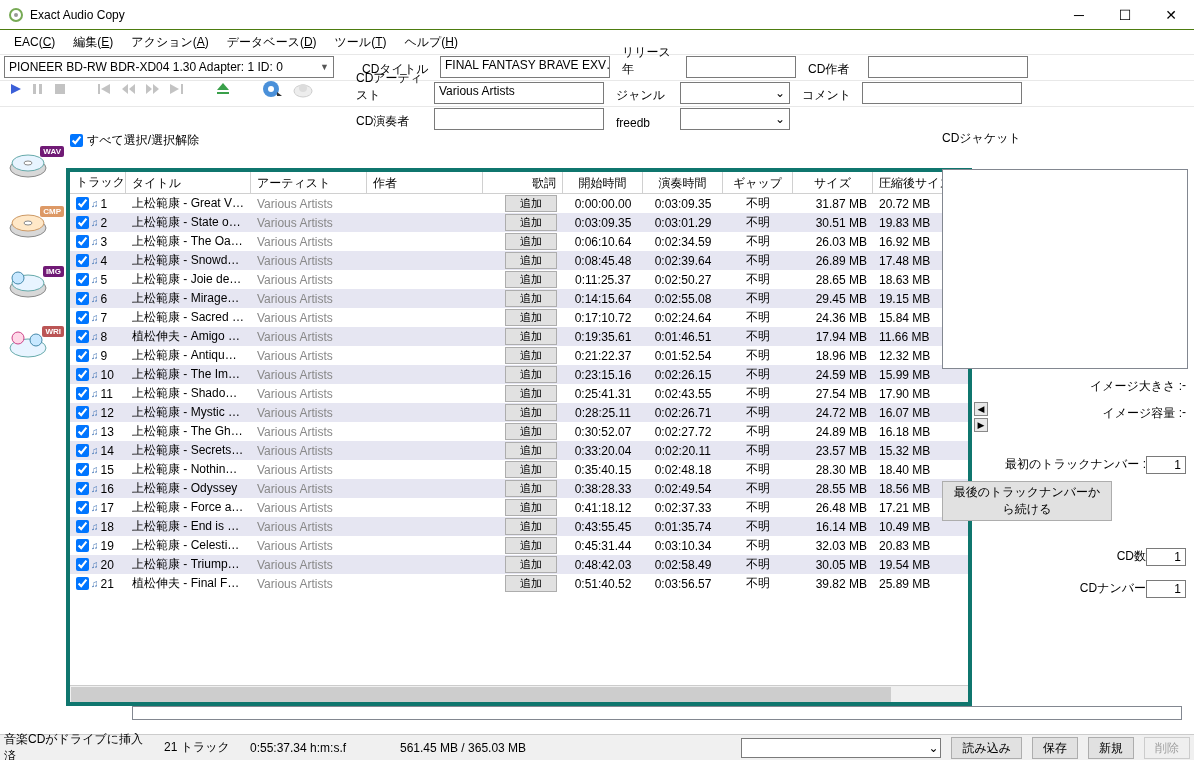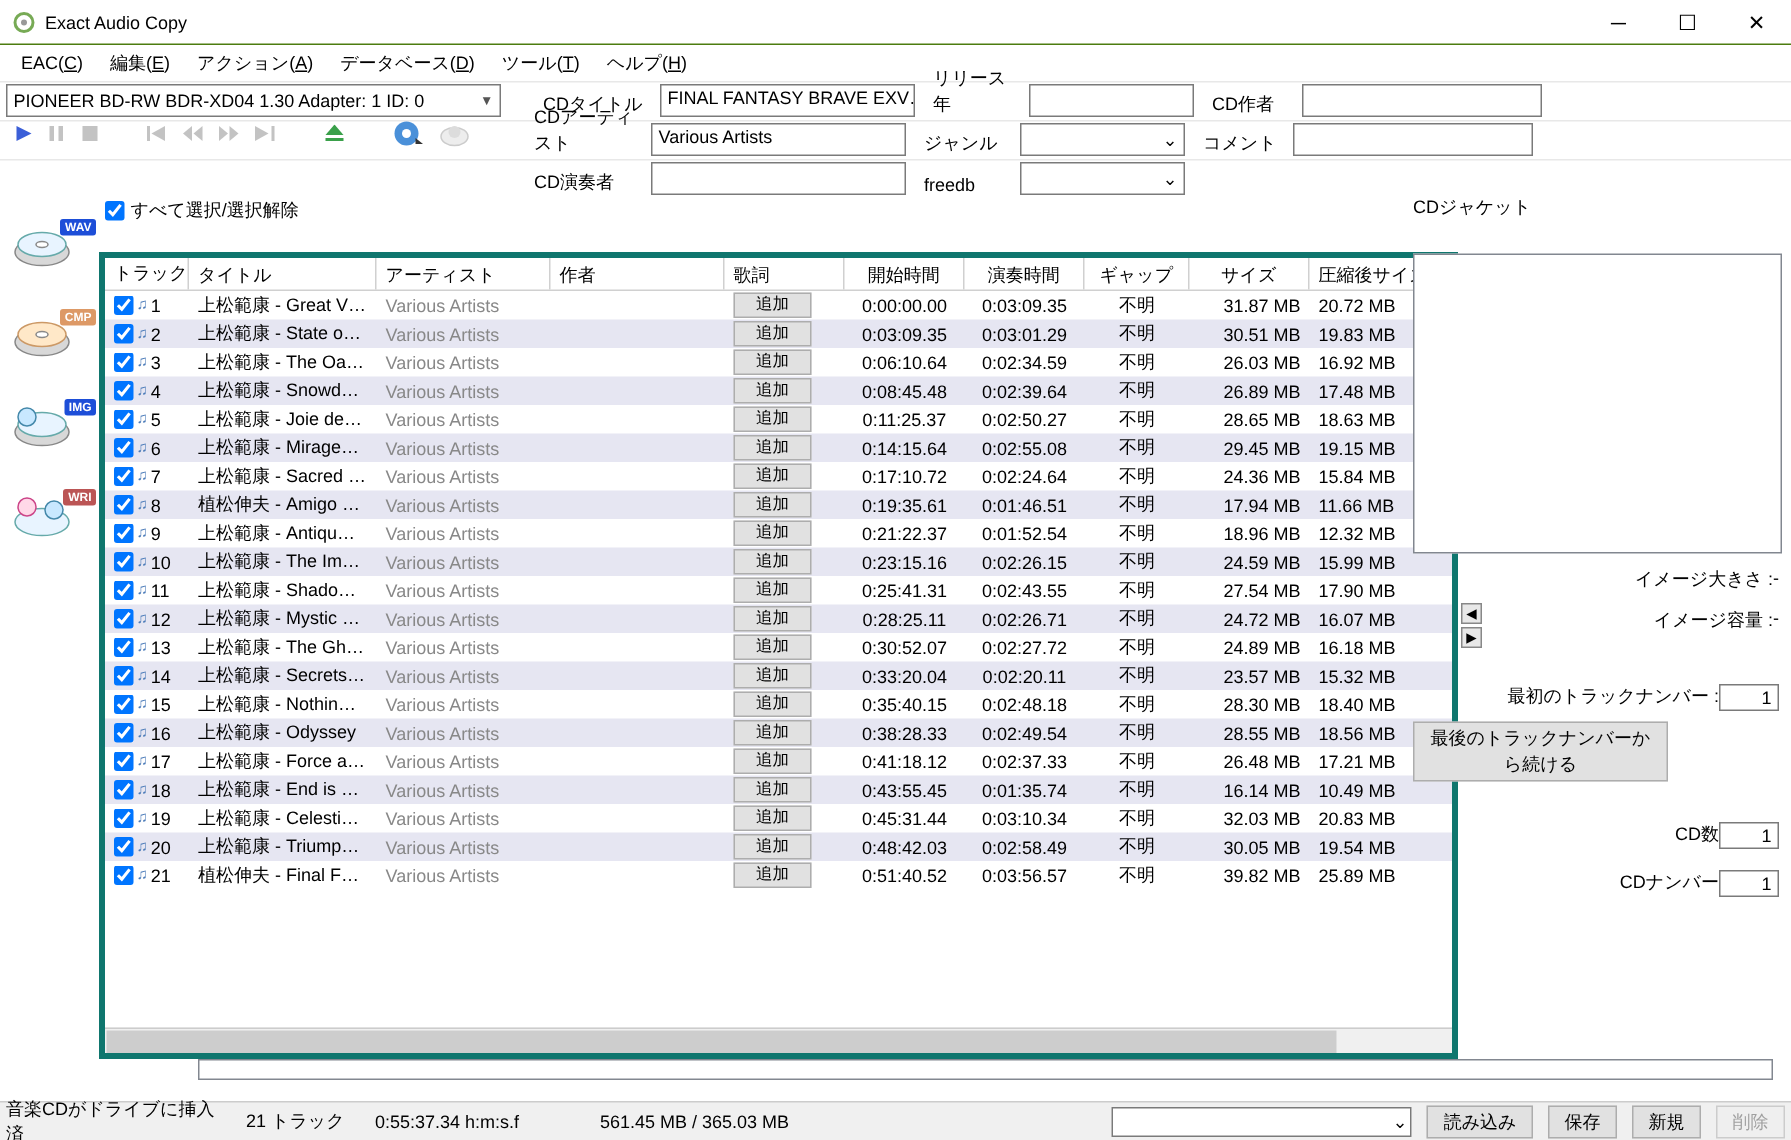--- a/index.html
+++ b/index.html
@@ -15,35 +15,35 @@
 .toolbar-row{height:26px;display:flex;align-items:flex-end;padding:2px 4px;gap:6px;border-top:1px solid #e8e8e8}
 .drive-sel{height:22px;border:1px solid #7a7a7a;padding:1px 4px;display:flex;align-items:center;width:330px;justify-content:space-between;background:#fff}
 .drive-sel .dd{font-size:9px;color:#555}
 .fld-lbl{width:78px;text-align:left;padding-left:6px}
 .fld-input{border:1px solid #7a7a7a;height:22px;padding:1px 4px;background:#fff;overflow:hidden;white-space:nowrap}
 .fld-dd{display:flex;align-items:center;justify-content:space-between}
 .tb-icons{display:flex;align-items:center;gap:10px;padding:2px 6px;height:30px}
 .tb-icons svg,.tb-icons span{flex:0 0 auto}
 .leftbar{position:absolute;left:0;top:136px;width:64px;display:flex;flex-direction:column;gap:20px;align-items:center;padding-top:14px}
 .leftbar .bigicon{width:48px;height:40px;position:relative}
-.leftbar .badge{position:absolute;top:-4px;right:-8px;font-size:8px;background:#1d4ed8;color:#fff;padding:1px 3px;border-radius:2px;font-weight:bold}
+.leftbar .badge{position:absolute;top:-4px;right:-8px;font-size:8px;background:#701a75;color:#fff;padding:1px 3px;border-radius:2px;font-weight:bold}
 .mainarea{position:absolute;left:66px;top:130px;right:6px;bottom:34px}
 .selall{padding:2px 4px;display:flex;align-items:center;gap:4px}
 .tracklist{border:4px solid #0f766e;position:absolute;top:38px;left:0;bottom:20px;width:906px;overflow:hidden}
 .trackhead{display:flex;background:#fff;height:22px;border-bottom:1px solid #d0d0d0}
 .trackhead div{border-right:1px solid #d0d0d0;padding:3px 6px;overflow:hidden;white-space:nowrap}
 .trackbody{overflow-y:auto;height:calc(100% - 40px)}
 .tr-row{display:flex;height:19px;align-items:center}
 .tr-row.alt{background:#e6e6f2}
 .tr-row div{padding:1px 6px;overflow:hidden;white-space:nowrap;text-overflow:ellipsis}
 .col-chk{width:56px;display:flex;align-items:center;gap:2px}
 .col-title{width:125px}
 .col-artist{width:116px;color:#888}
 .col-comp{width:116px}
-.col-lyr{width:80px;text-align:left}
+.col-lyr{width:80px;text-align:right}
 .col-start{width:80px;text-align:center}
 .col-play{width:80px;text-align:center}
 .col-gap{width:70px;text-align:center}
 .col-size{width:80px;text-align:right}
 .col-csize{width:76px;text-align:left}
 .addbtn{background:#e1e1e1;border:1px solid #adadad;padding:0 14px;height:17px;font-size:11px;display:inline-block;line-height:15px}
 .hscroll{position:absolute;bottom:0;left:0;right:0;height:17px;background:#f0f0f0;border-top:1px solid #ccc;display:flex}
 .hscroll .thumb{background:#cdcdcd;width:820px;height:15px;margin:1px}
 .chevcol{position:absolute;left:908px;top:22px;width:16px;display:flex;flex-direction:column;gap:2px;padding-top:250px}
 .chev{border:1px solid #888;width:14px;height:14px;font-size:9px;display:flex;align-items:center;justify-content:center;background:#e8e8e8}

